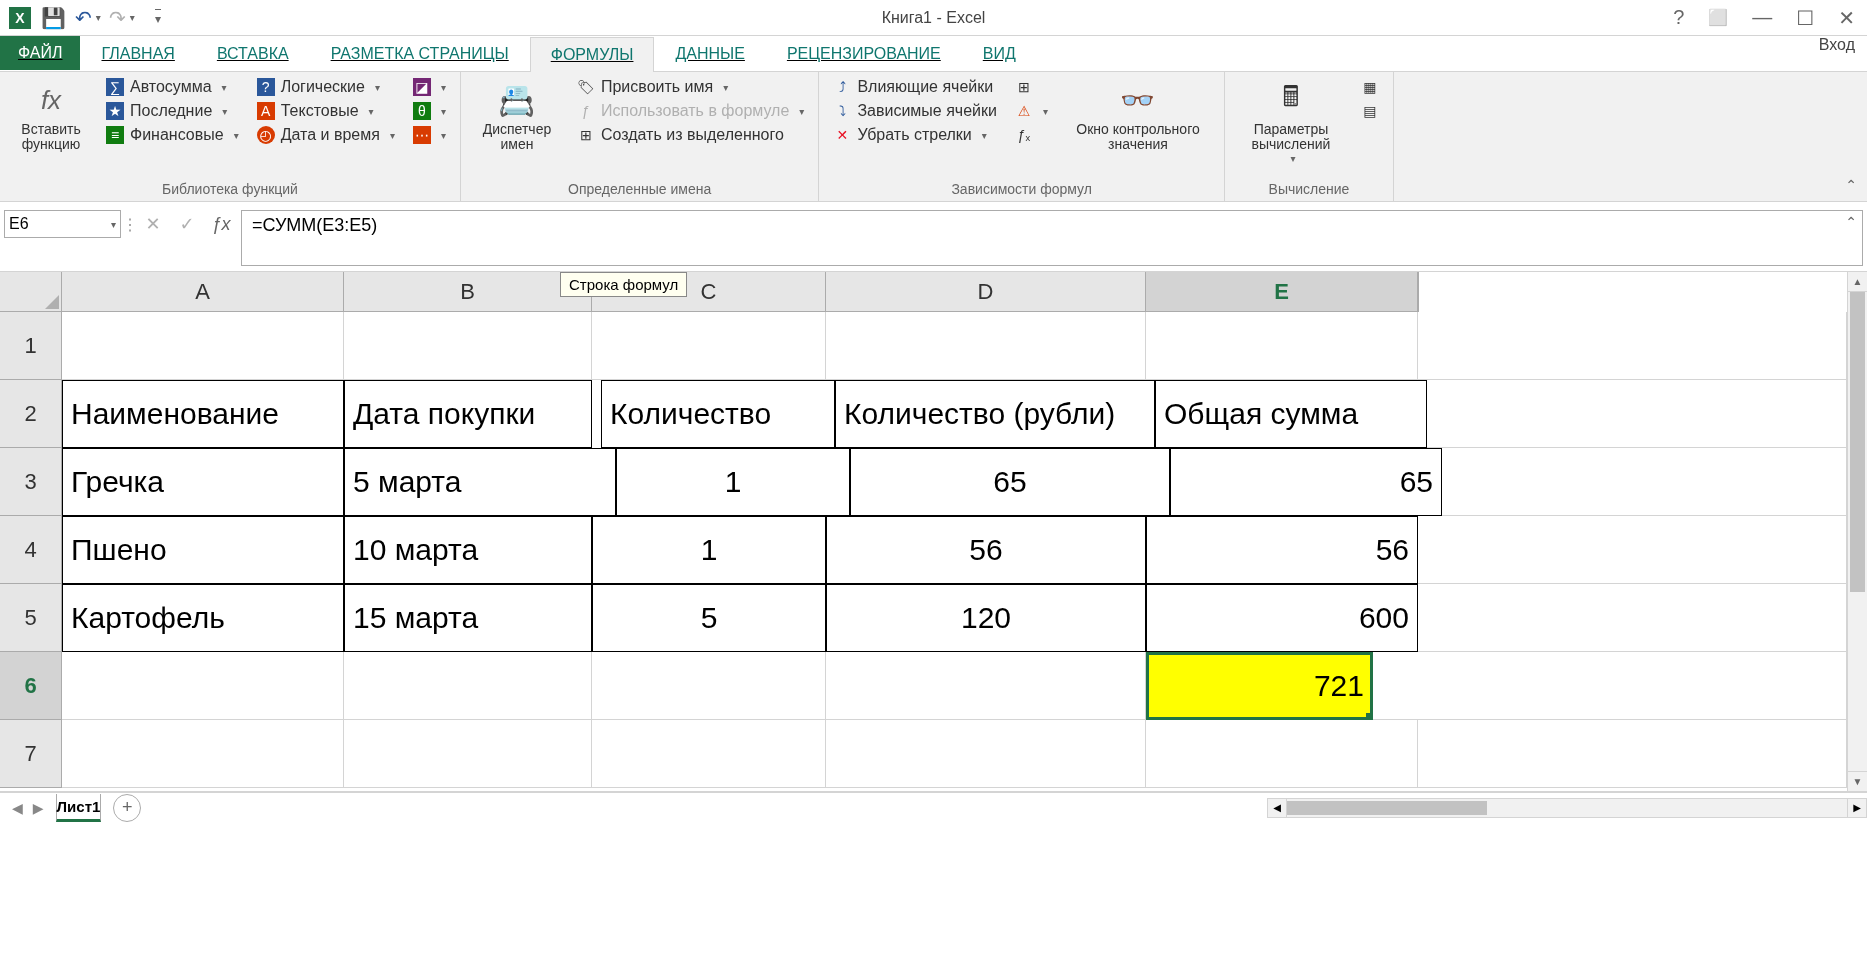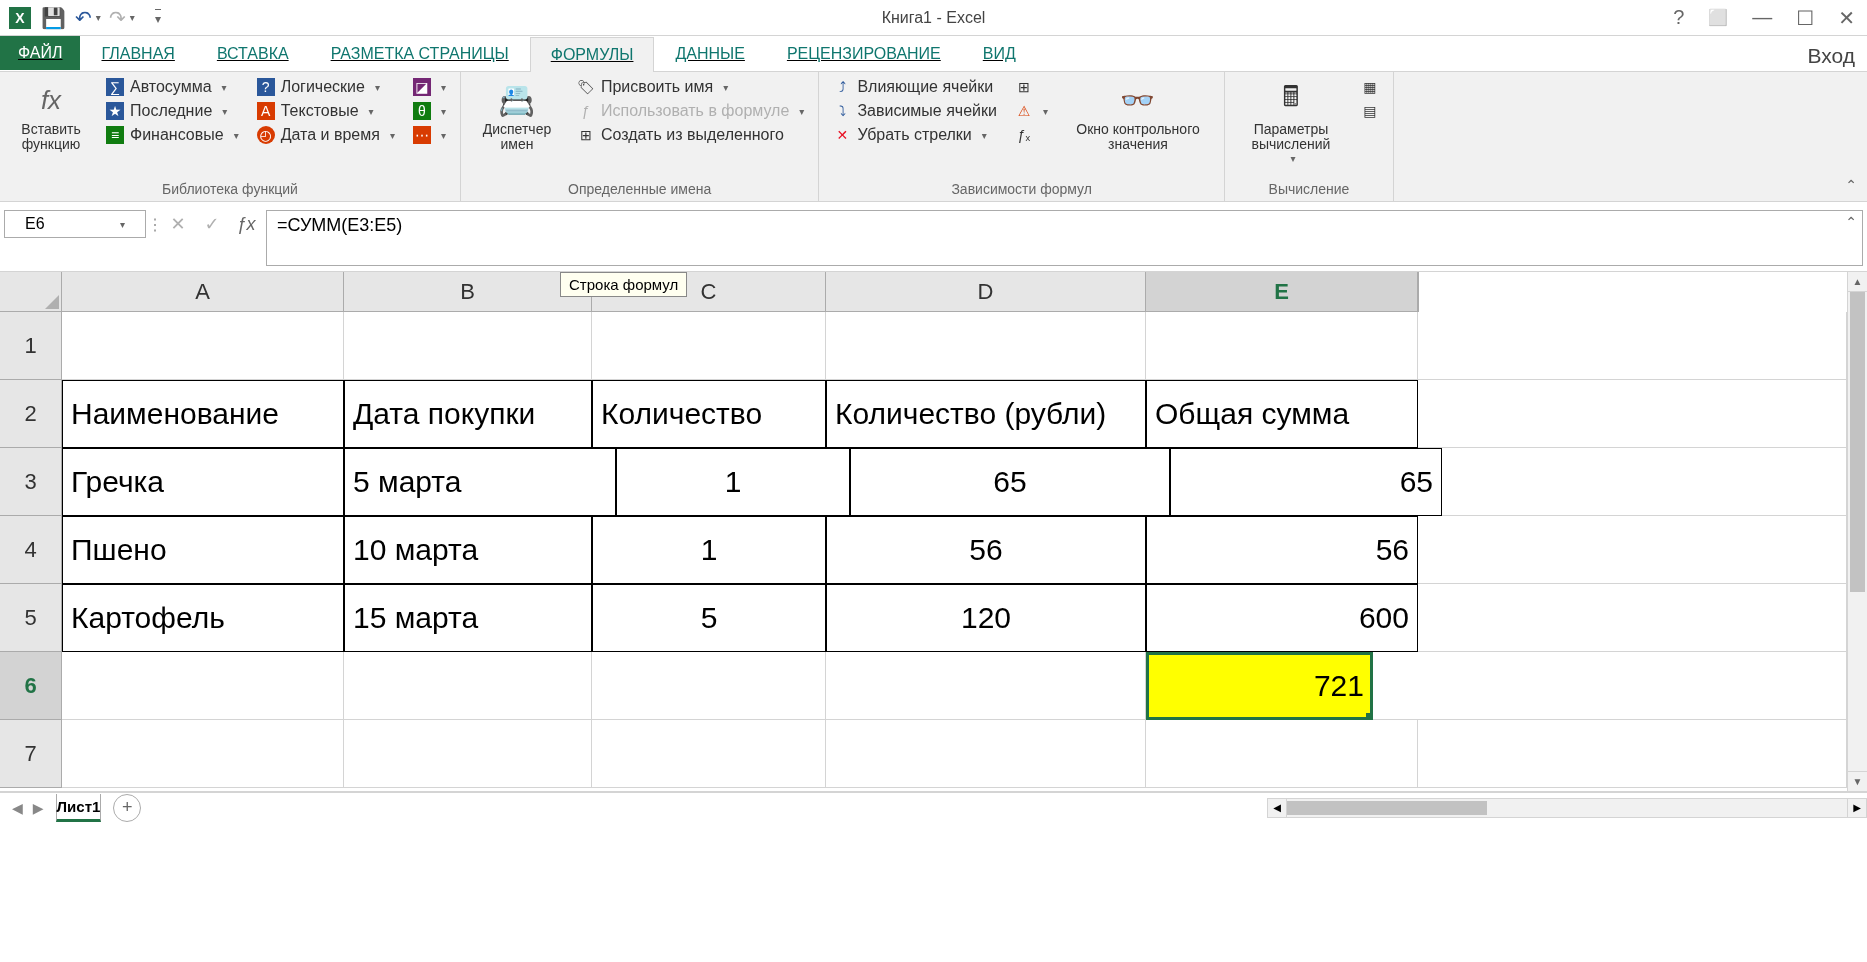--- a/index.html
+++ b/index.html
@@ -12,38 +12,38 @@
 .excel-logo { width: 22px; height: 22px; background: #217346; display: flex; align-items: center; justify-content: center; color: #fff; font-weight: bold; font-size: 14px; }
 .title-center { position: absolute; left: 50%; transform: translateX(-50%); font-size: 16px; color: #444; }
 .winctrl { position: absolute; right: 6px; display: flex; gap: 12px; align-items: center; }
 .winctrl span { font-size: 20px; color: #666; cursor: pointer; padding: 2px 6px; }
 
 
 .tabrow { height: 36px; background: #fff; display: flex; align-items: flex-start; border-bottom: 1px solid #d4d4d4; position: relative; text-decoration: underline; }
 .tab-file { background: #217346; color: #fff; padding: 8px 18px; font-size: 16px; cursor: pointer; }
 .tab { padding: 8px 20px; font-size: 16px; color: #0f766e; cursor: pointer; border: 1px solid transparent; border-bottom: none; }
 .tab.active { background: #f1f1f1; border-color: #d4d4d4; border-bottom: 1px solid #f1f1f1; position: relative; top: 1px; }
-.signin { position: absolute; right: 12px; font-size: 21px; color: #444; top: 8px; }
+.signin { position: absolute; right: 12px; font-size: 16px; color: #444; top: 0; }
 
 
 .ribbon { height: 130px; background: #f1f1f1; border-bottom: 1px solid #d4d4d4; display: flex; position: relative; }
 .rgroup { border-right: 1px solid #d4d4d4; padding: 4px 8px 2px 8px; display: flex; flex-direction: column; justify-content: space-between; }
 .rgroup-label { text-align: center; font-size: 14px; color: #666; padding: 2px 0; }
 .rgroup-body { display: flex; gap: 6px; flex: 1; }
 .big-btn { display: flex; flex-direction: column; align-items: center; justify-content: flex-start; padding: 4px 8px; cursor: pointer; text-align: center; font-size: 14px; color: #333; min-width: 60px; }
 .big-icon { width: 40px; height: 40px; display: flex; align-items: center; justify-content: center; font-size: 26px; margin-bottom: 2px; }
 .small-btn { display: flex; align-items: center; gap: 6px; padding: 2px 6px; cursor: pointer; font-size: 16px; color: #333; }
 .small-icon { width: 18px; height: 18px; display: inline-flex; align-items: center; justify-content: center; font-size: 14px; flex-shrink: 0; }
 .col-stack { display: flex; flex-direction: column; gap: 2px; }
 .dd-arrow { font-size: 10px; color: #666; margin-left: 4px; }
 .collapse-arrow { position: absolute; right: 10px; bottom: 8px; font-size: 14px; color: #666; cursor: pointer; }
 
 
 .fbar { height: 70px; background: #fff; border-bottom: 1px solid #d4d4d4; display: flex; align-items: flex-start; padding: 8px 4px; gap: 6px; position: relative; }
-.namebox { width: 142px; height: 28px; border: 1px solid #ababab; display: flex; align-items: center; padding: 0 20px; font-size: 16px; background: #fff; }
+.namebox { width: 117px; height: 28px; border: 1px solid #ababab; display: flex; align-items: center; padding: 0 4px; font-size: 16px; background: #fff; }
 .namebox-dd { margin-left: auto; font-size: 10px; color: #666; }
 .fbar-sep { width: 6px; height: 28px; display: flex; align-items: center; justify-content: center; color: #999; }
 .fbar-btn { width: 28px; height: 28px; display: flex; align-items: center; justify-content: center; font-size: 18px; color: #b0b0b0; cursor: pointer; }
 .fbar-input { flex: 1; height: 56px; border: 1px solid #ababab; padding: 4px 10px; font-size: 18px; background: #fff; resize: none; font-family: inherit; }
 .fbar-expand { position: absolute; right: 10px; top: 12px; font-size: 14px; color: #666; cursor: pointer; }
 .tooltip { position: absolute; left: 560px; top: 70px; background: #fffff0; border: 1px solid #888; padding: 3px 8px; font-size: 15px; z-index: 10; }
 
 
 .grid-wrap { display: flex; height: 520px; border-bottom: 1px solid #d4d4d4; }
 .grid-main { flex: 1; display: flex; flex-direction: column; overflow: hidden; }
@@ -311,21 +311,21 @@
           <div class="cell" style="width: 248px;"></div>
           <div class="cell" style="width: 234px;"></div>
           <div class="cell" style="width: 320px;"></div>
           <div class="cell" style="width: 272px;"></div>
           <div class="cell" style="flex: 1 1 0%;"></div>
         </div>
         <div class="row">
           <div class="rh">2</div>
           <div class="cell b" style="width: 282px;">Наименование</div>
           <div class="cell b" style="width: 248px;">Дата покупки</div>
-          <div class="cell b" style="width: 234px;">Количество</div>
+          <div class="cell b" style="width: 234px; margin-left: 9px;">Количество</div>
           <div class="cell b" style="width: 320px;">Количество (рубли)</div>
           <div class="cell b" style="width: 272px;">Общая сумма</div>
           <div class="cell" style="flex: 1 1 0%;"></div>
         </div>
         <div class="row">
           <div class="rh">3</div>
           <div class="cell b" style="width: 282px;">Гречка</div>
           <div class="cell b" style="width: 272px;">5 марта</div>
           <div class="cell b c" style="width: 234px;">1</div>
           <div class="cell b c" style="width: 320px;">65</div>

